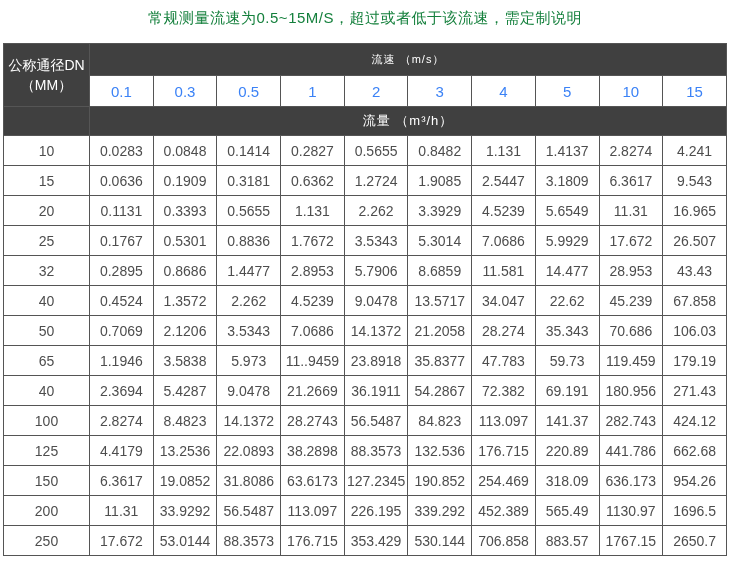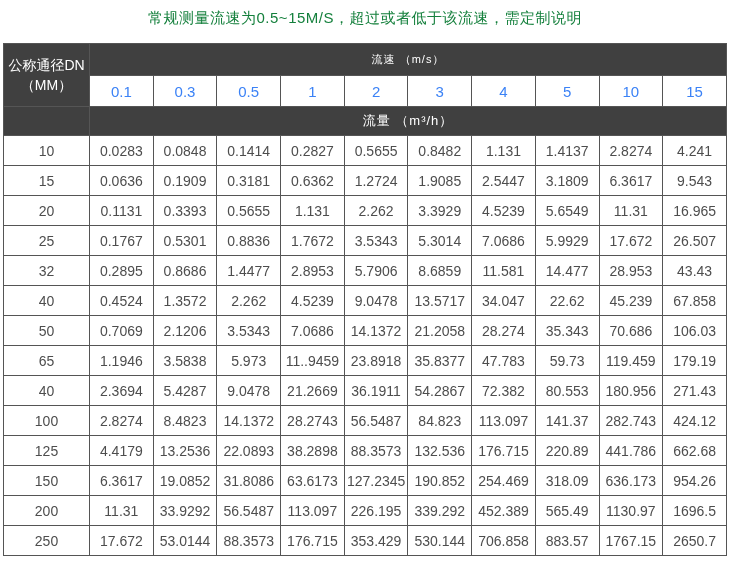--- a/index.html
+++ b/index.html
@@ -226,21 +226,21 @@
         </tr>
         <tr class="data-row">
           <td class="dn">40</td>
           <td>2.3694</td>
           <td>5.4287</td>
           <td>9.0478</td>
           <td>21.2669</td>
           <td>36.1911</td>
           <td>54.2867</td>
           <td>72.382</td>
-          <td>80.553</td>
+          <td>69.191</td>
           <td>180.956</td>
           <td>271.43</td>
         </tr>
         <tr class="data-row">
           <td class="dn">100</td>
           <td>2.8274</td>
           <td>8.4823</td>
           <td>14.1372</td>
           <td>28.2743</td>
           <td>56.5487</td>

